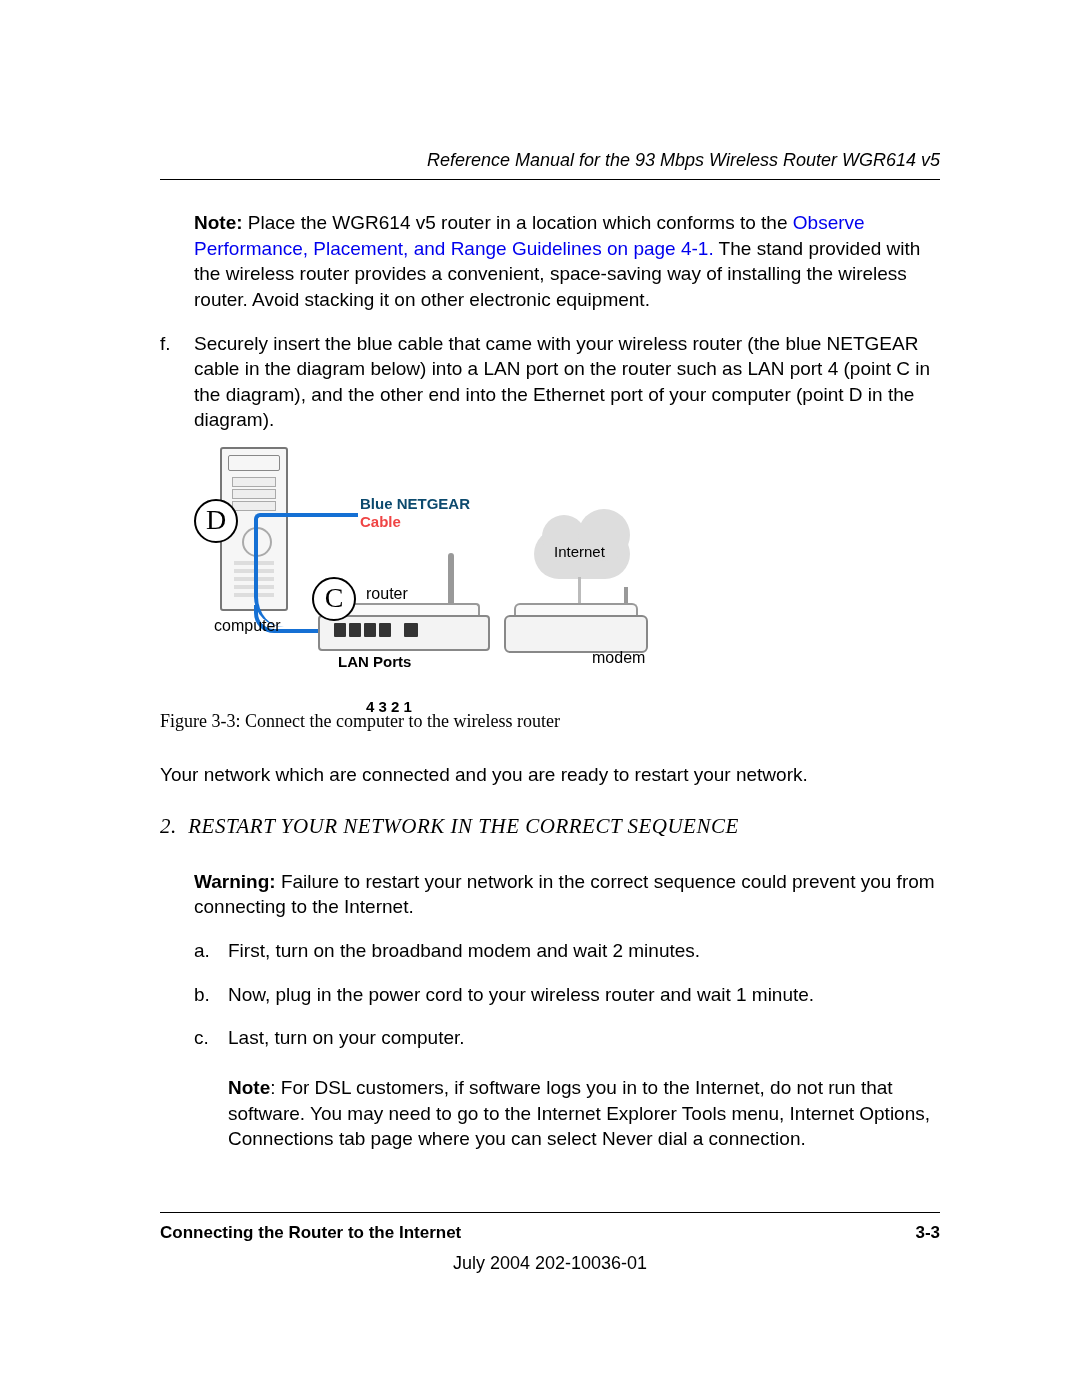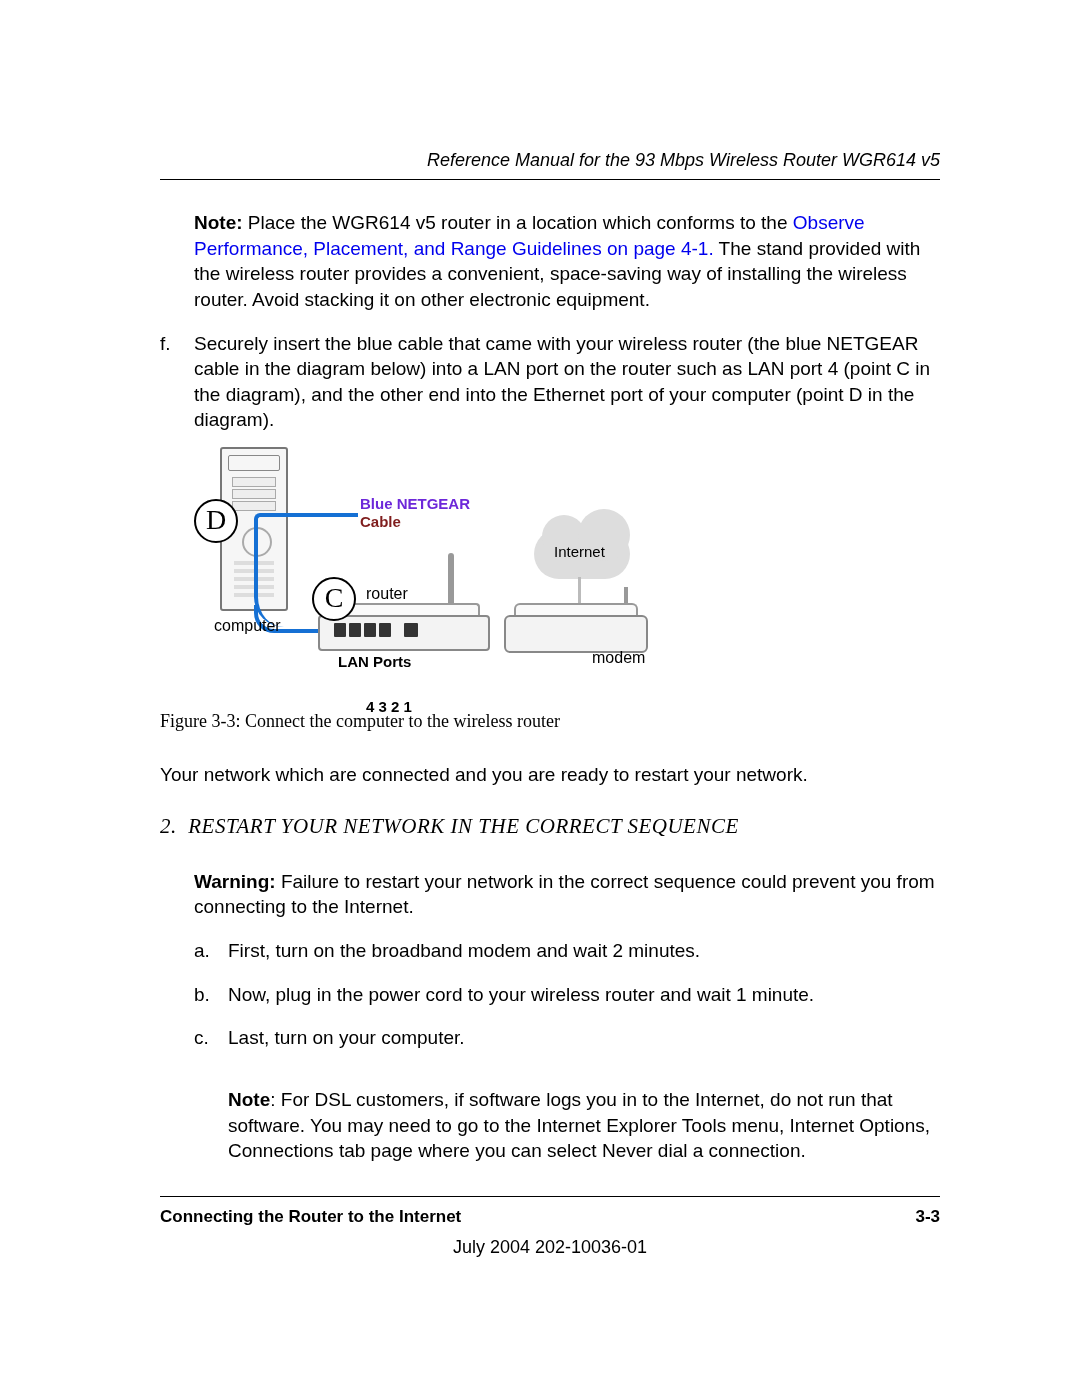--- a/index.html
+++ b/index.html
@@ -55,21 +55,21 @@
     letter-spacing: 0.5px;
   }
   .section-num {
     font-style: italic;
   }
   .smallcaps {
     font-variant: small-caps;
   }
   .footer-rule {
     border-top: 1.5px solid #000;
-    margin-top: 32px;
+    margin-top: 60px;
     padding-top: 10px;
   }
   .footer-row {
     display: flex;
     justify-content: space-between;
     font-weight: bold;
     font-size: 17px;
   }
   .footer-date {
     text-align: center;
@@ -168,22 +168,22 @@
     background:#ddd; border-radius:30px;
   }
   .cloud::before{content:"";position:absolute;left:8px;top:-14px;width:44px;height:44px;background:#ddd;border-radius:50%;}
   .cloud::after{content:"";position:absolute;left:44px;top:-20px;width:52px;height:52px;background:#ddd;border-radius:50%;}
   .cloud-line{
     position:absolute; left:384px; top:130px; width:3px; height:30px; background:#bbb;
   }
 
   .dlabel{ position:absolute; font-size:16px; }
   .dlabel.bold{ font-weight:bold; font-size:15px;}
-  .l-cable{ left:166px; top:48px; color:#6d28d9;}
-  .l-cable2{ left:166px; top:66px; color:#7f1d1d;}
+  .l-cable{ left:166px; top:48px; color:#0c4a6e;}
+  .l-cable2{ left:166px; top:66px; color:#ef4444;}
   .l-internet{ left:360px; top:96px; font-size:15px;}
   .l-router{ left:172px; top:138px;text-align:right;}
   .l-computer{ left:20px; top:170px;}
   .l-modem{ left:398px; top:202px;}
   .l-lan{ left:144px; top:206px;}
   .l-lan2{ left:172px; top:222px;margin-top:29px;}
 </style>
 </head>
 <body>
 
@@ -261,21 +261,21 @@
   </div>
   <div class="body-text list-item" style="margin-left:34px">
     <div class="list-marker">b.</div>
     <div class="list-content">Now, plug in the power cord to your wireless router and wait 1 minute.</div>
   </div>
   <div class="body-text list-item" style="margin-left:34px">
     <div class="list-marker">c.</div>
     <div class="list-content">Last, turn on your computer.</div>
   </div>
 
-  <div class="body-text indented" style="margin-left:68px; margin-top:36px">
+  <div class="body-text indented" style="margin-left:68px; margin-top:24px">
     <span class="note-label">Note</span><span>: For DSL customers, if software logs you in to the Internet, do not run that software. You may need to go to the Internet Explorer Tools menu, Internet Options, Connections tab page where you can select Never dial a connection.</span>
   </div>
 
   <div class="footer-rule">
     <div class="footer-row">
       <span>Connecting the Router to the Internet</span>
       <span>3-3</span>
     </div>
     <div class="footer-date">July 2004 202-10036-01</div>
   </div>

